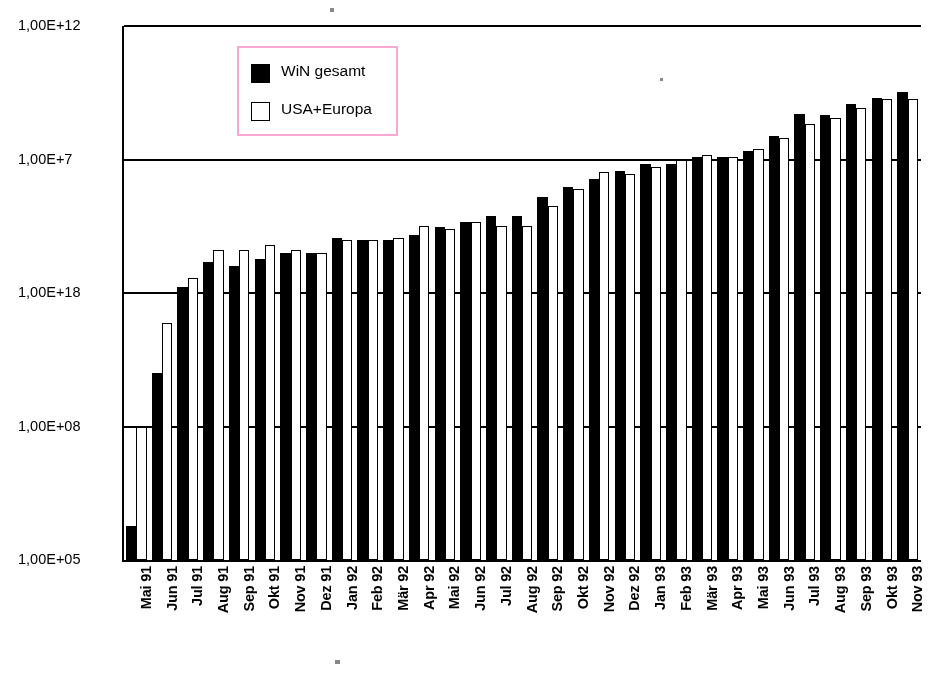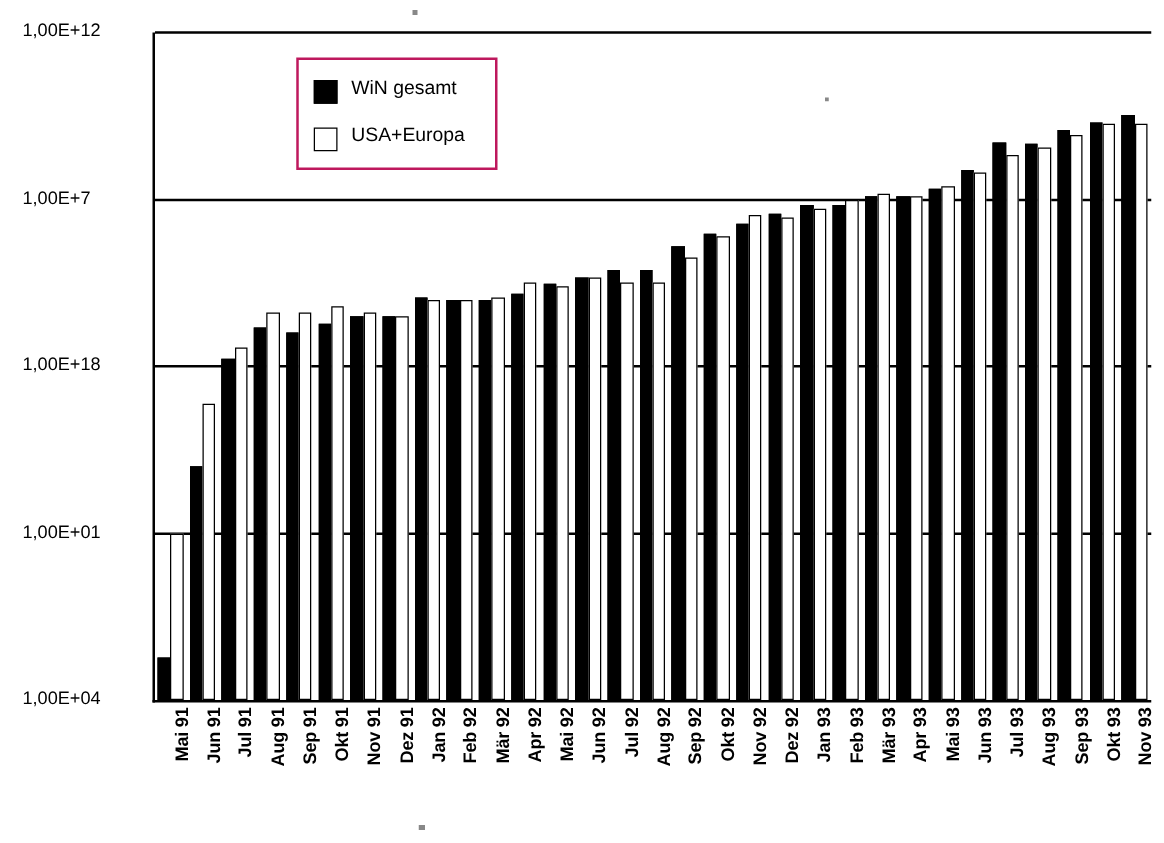--- a/index.html
+++ b/index.html
@@ -82,21 +82,21 @@
     font-weight: bold;
     letter-spacing: -0.2px;
   }
   
   #legend {
     position: absolute;
     left: 237px;
     top: 46px;
     width: 157px;
     height: 86px;
-    border: 2px solid #be185d;
+    border: 2px solid #f9a8d4;
     background: #ffffff;
   }
   .legend-row {
     position: absolute;
     left: 12px;
     height: 22px;
   }
   .legend-swatch {
     position: absolute;
     left: 0;
@@ -123,22 +123,22 @@
 </style>
 </head>
 <body>
 
 <div id="chart-root">
 
   <div id="y-axis-labels">
       <div class="ylabel-holder" style="top: 17px;">1,00E+12</div>
       <div class="ylabel-holder" style="top: 150.5px;">1,00E+7</div>
       <div class="ylabel-holder" style="top: 284px;">1,00E+18</div>
-      <div class="ylabel-holder" style="top: 417.5px;">1,00E+01</div>
-      <div class="ylabel-holder" style="top: 551px;">1,00E+04</div>
+      <div class="ylabel-holder" style="top: 417.5px;">1,00E+08</div>
+      <div class="ylabel-holder" style="top: 551px;">1,00E+05</div>
     </div>
 
   <div id="plot-area">
     <div id="gridlines">
         <div class="gridline" style="top: -1px;"></div>
         <div class="gridline" style="top: 132.5px;"></div>
         <div class="gridline" style="top: 266px;"></div>
         <div class="gridline" style="top: 399.5px;"></div>
       </div>
     <div id="bars">

